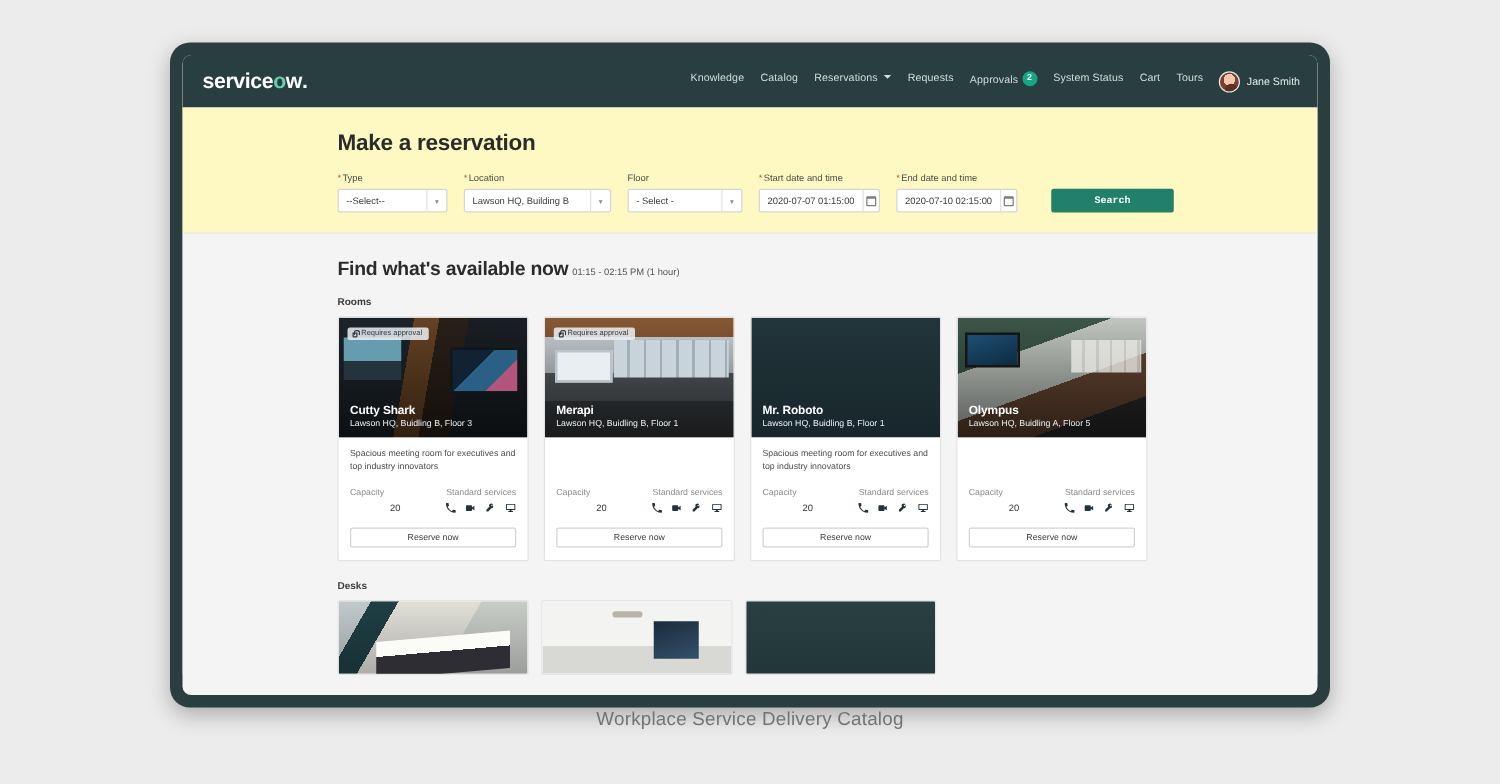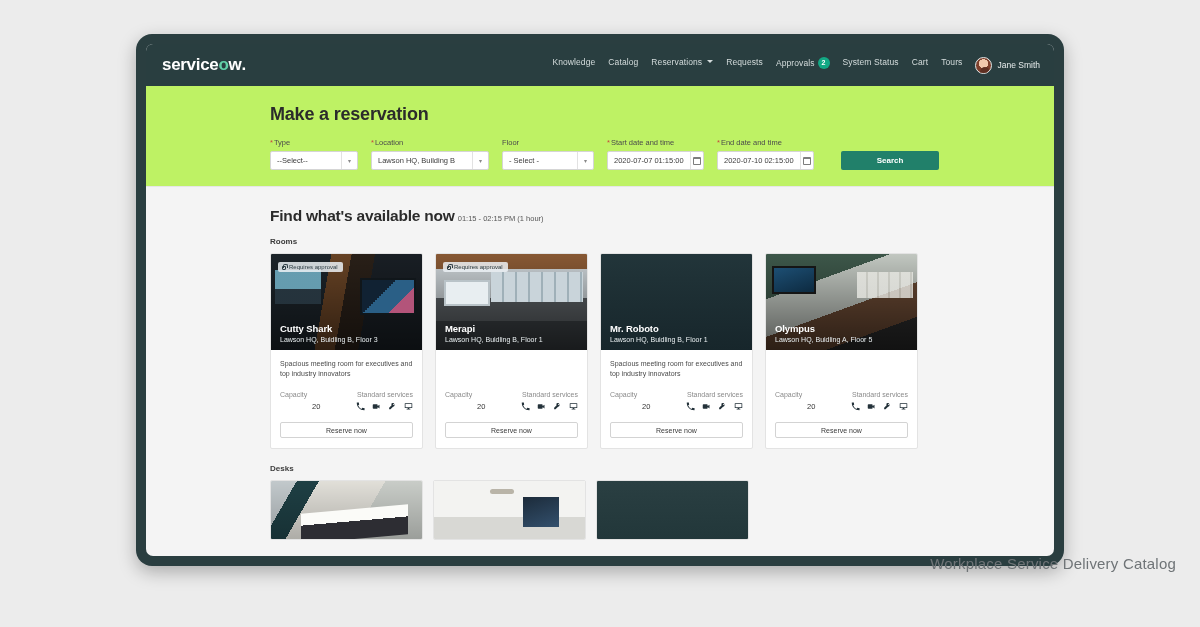--- a/index.html
+++ b/index.html
@@ -101,21 +101,21 @@
   }
   .avatar::after{
     content:""; position:absolute; left:3.5px; top:9px;
     width:10px;height:10px;border-radius:50% 50% 0 0;
     background:#5d2f22;
   }
   .user-name { color:#e7ecec; font-size:8.5px; }
 
   
   .search-panel {
-    background:#bef264;
+    background:#fef9c3;
     padding: 18px 0 16px 0;
     border-bottom:1px solid #e6e6e6;
   }
   .inner { padding-left: 124px; padding-right: 24px; }
   .page-title {
     font-size: 18px;
     font-weight: 700;
     color: #2b2b2b;
     letter-spacing: -0.2px;
     margin-bottom: 13px;
@@ -175,21 +175,21 @@
   }
   .cal-ico { width:8px;height:8px;border:1px solid #7d7d7d;border-top-width:2.5px;border-radius:1px;}
   .search-btn {
     height:19px; width:98px;
     background:#21806a;
     color:#fff;
     border:none; border-radius:2px;
     font-size:8px; font-weight:600;
     cursor:pointer;
     margin-left:14px;
-    font-family:Liberation Sans, sans-serif;
+    font-family:Liberation Mono, monospace;
   }
 
   
   .results { padding: 20px 0 0 0; background:#f4f4f4; }
   .results-head { display:flex; align-items:baseline; gap:3px; margin-bottom:12px; }
   .results-title { font-size:15.5px; font-weight:700; color:#2b2b2b; letter-spacing:-0.2px; }
   .results-sub { font-size:7.5px; color:#555; }
   .section-label {
     font-size:8px; font-weight:700; color:#3b3b3b;
     margin-bottom:7px;
@@ -332,22 +332,22 @@
   }
   .ph-desk2::before{
     content:""; position:absolute; left:56px; top:8px; width:24px;height:5px;
     border-radius:3px; background:#b9b4a8;
   }
   .ph-desk3 { position:absolute; inset:0; background:linear-gradient(180deg,#2a3f42 0%,#22373a 100%); }
 
   
   .caption {
     position:absolute;
-    left:0; right:0; top:547px;
-    text-align:right;
+    left:0; right:0; top:559px;
+    text-align:center;
     font-size:15px;
     color:#6f7477;
     letter-spacing:0.2px;
   }
 </style>
 </head>
 <body>
 
 <div class="page">
  <div class="stage">

